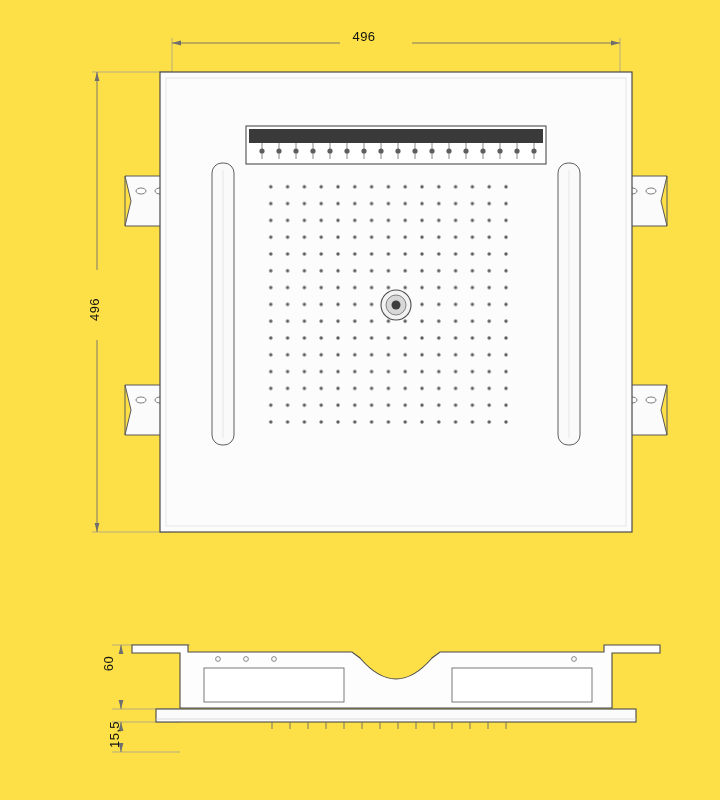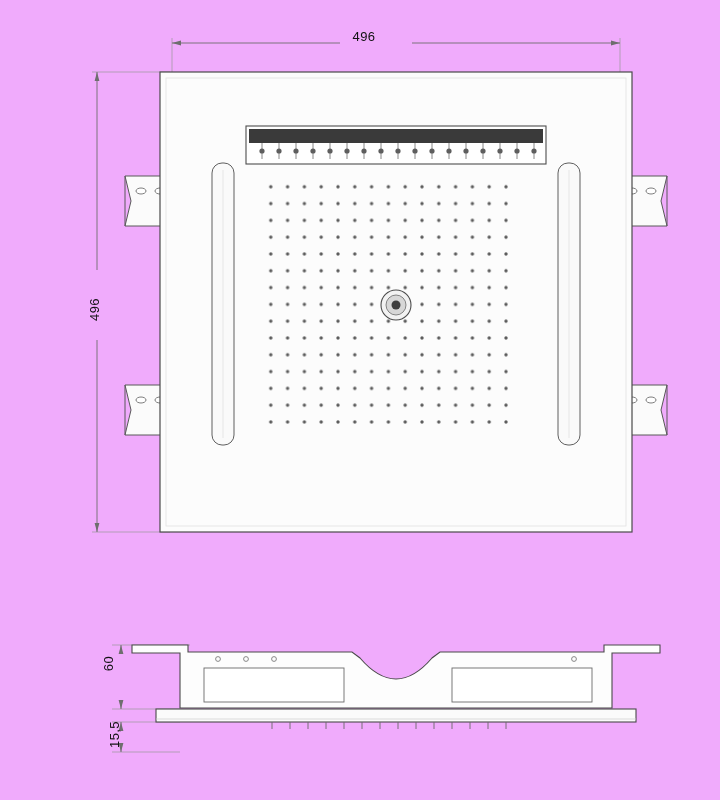--- a/index.html
+++ b/index.html
@@ -11,21 +11,21 @@
     width: 720px;
     height: 800px;
     font-family: "Liberation Sans", sans-serif;
     color: #1a1a1a;
     overflow: hidden;
   }
   #stage {
     position: relative;
     width: 720px;
     height: 800px;
-    background: #f0abfc;
+    background: #fde047;
   }
   svg#drawing {
     position: absolute;
     left: 0;
     top: 0;
     width: 720px;
     height: 800px;
     display: block;
   }
   .dim-label {

